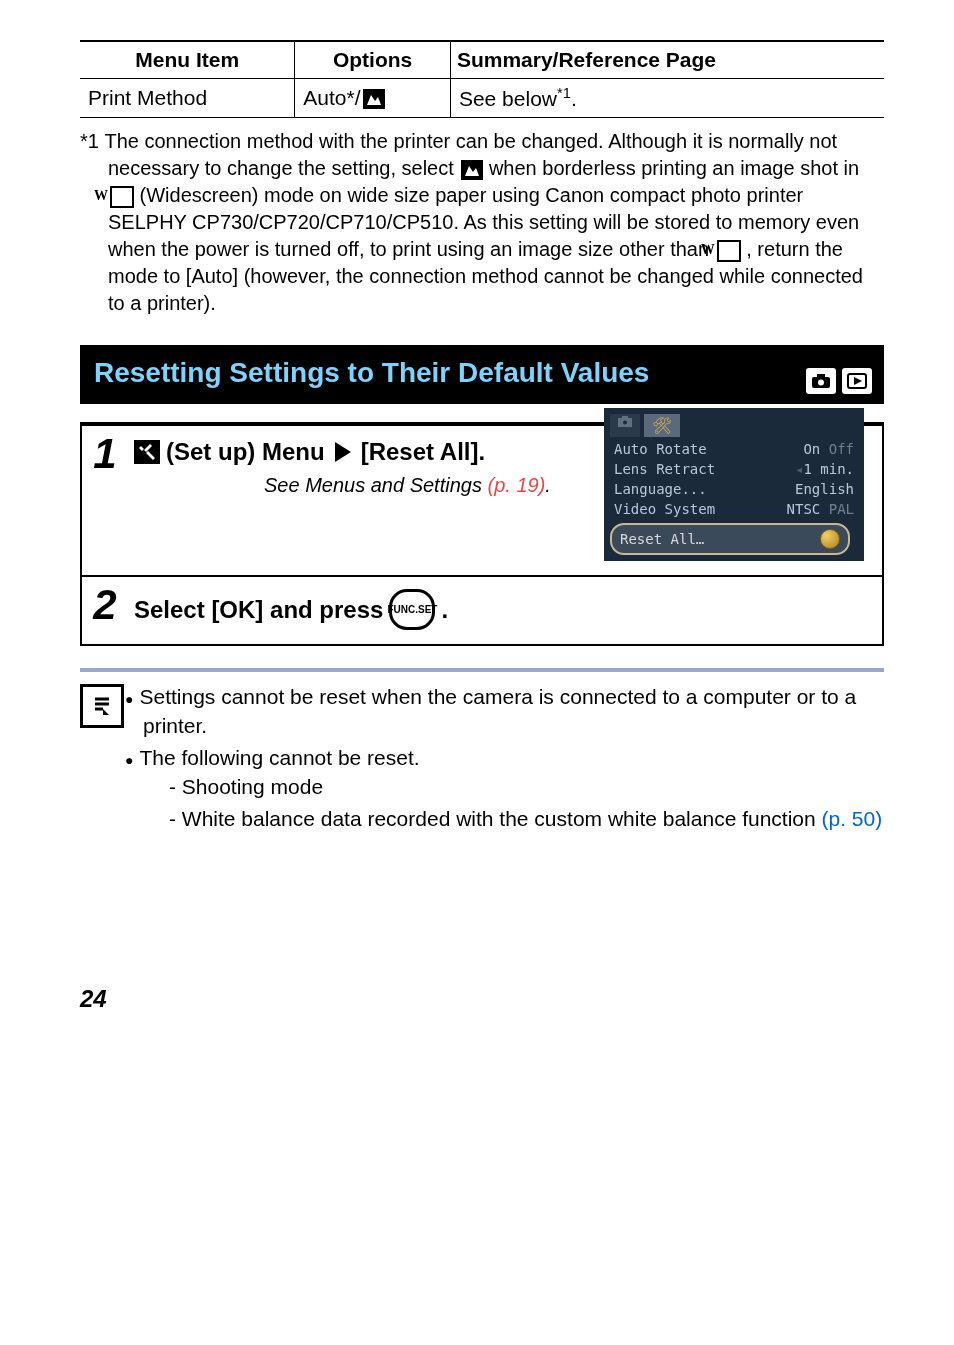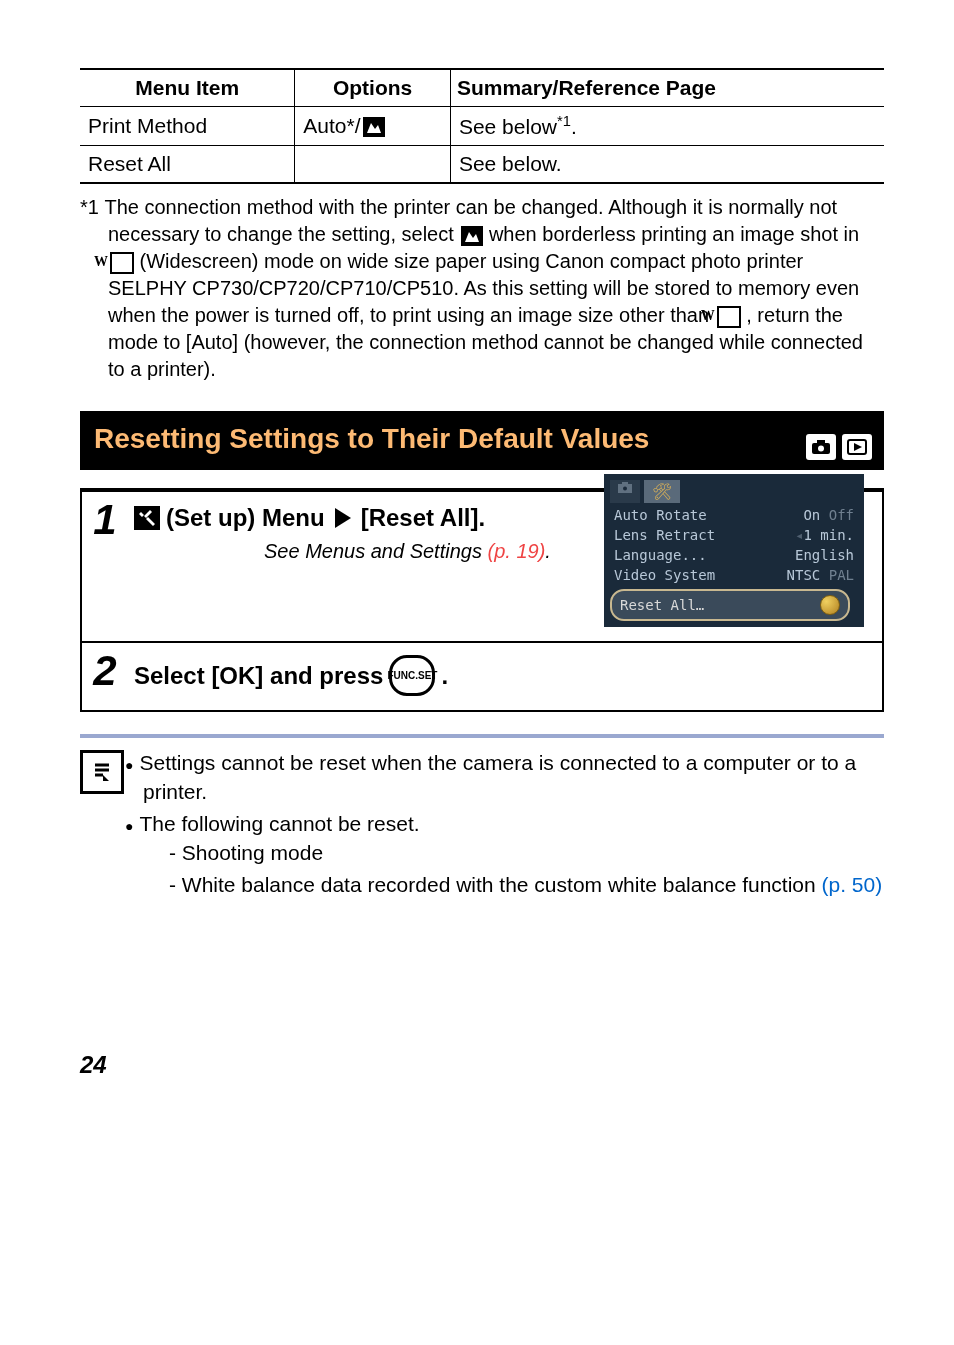--- a/index.html
+++ b/index.html
@@ -11,21 +11,20 @@
     width: 954px;
   }
   .page {
     padding: 40px 70px 40px 80px;
     box-sizing: border-box;
   }
   table.menu-table {
     border-collapse: collapse;
     width: 100%;
     font-size: 21px;
-    margin-top: 28px;
   }
   table.menu-table th {
     border-top: 2px solid #000;
     border-bottom: 1px solid #000;
     padding: 6px 8px;
     font-weight: bold;
     text-align: center;
   }
   table.menu-table th.left {
     text-align: center;
@@ -77,21 +76,21 @@
   sup { font-size: 0.7em; }
   .footnote {
     font-size: 20px;
     margin-top: 10px;
     line-height: 1.35;
     padding-left: 28px;
     text-indent: -28px;
   }
   .section-heading {
     background: #000;
-    color: #fdba74;
+    color: #7dd3fc;
     font-family: Arial Black, Arial, sans-serif;
     font-weight: 900;
     font-size: 28px;
     padding: 10px 14px 14px 14px;
     margin-top: 28px;
     line-height: 1.25;
     position: relative;
   }
   .mode-icons {
     position: absolute;
@@ -259,25 +258,20 @@
         <span>Auto*/</span><span class="icon-box">
           <svg width="16" height="14" viewBox="0 0 16 14">
                 <path d="M1 13 L5 3 L9 9 L12 5 L15 13 Z" fill="#fff"></path>
               </svg>
         </span>
       </td>
       <td>
         <span>See below</span><sup>*1</sup><span>.</span>
       </td>
     </tr>
-    <tr class="last">
-      <td>Reset All</td>
-      <td class="opt"></td>
-      <td>See below.</td>
-    </tr>
   </tbody>
     </table>
 
   <div class="footnote">
     <span>*1</span>&nbsp;<span>The connection method with the printer can be changed. Although it is normally not necessary to change the setting, select </span><span class="icon-box">
         <svg width="16" height="14" viewBox="0 0 16 14">
           <path d="M1 13 L5 3 L9 9 L12 5 L15 13 Z" fill="#fff"></path>
         </svg>
       </span><span> when borderless printing an image shot in </span><span class="icon-box white">W</span><span> (Widescreen) mode on wide size paper using Canon compact photo printer SELPHY CP730/CP720/CP710/CP510. As this setting will be stored to memory even when the power is turned off, to print using an image size other than </span><span class="icon-box white">W</span><span> , return the mode to [Auto] (however, the connection method cannot be changed while connected to a printer).</span>
   </div>

